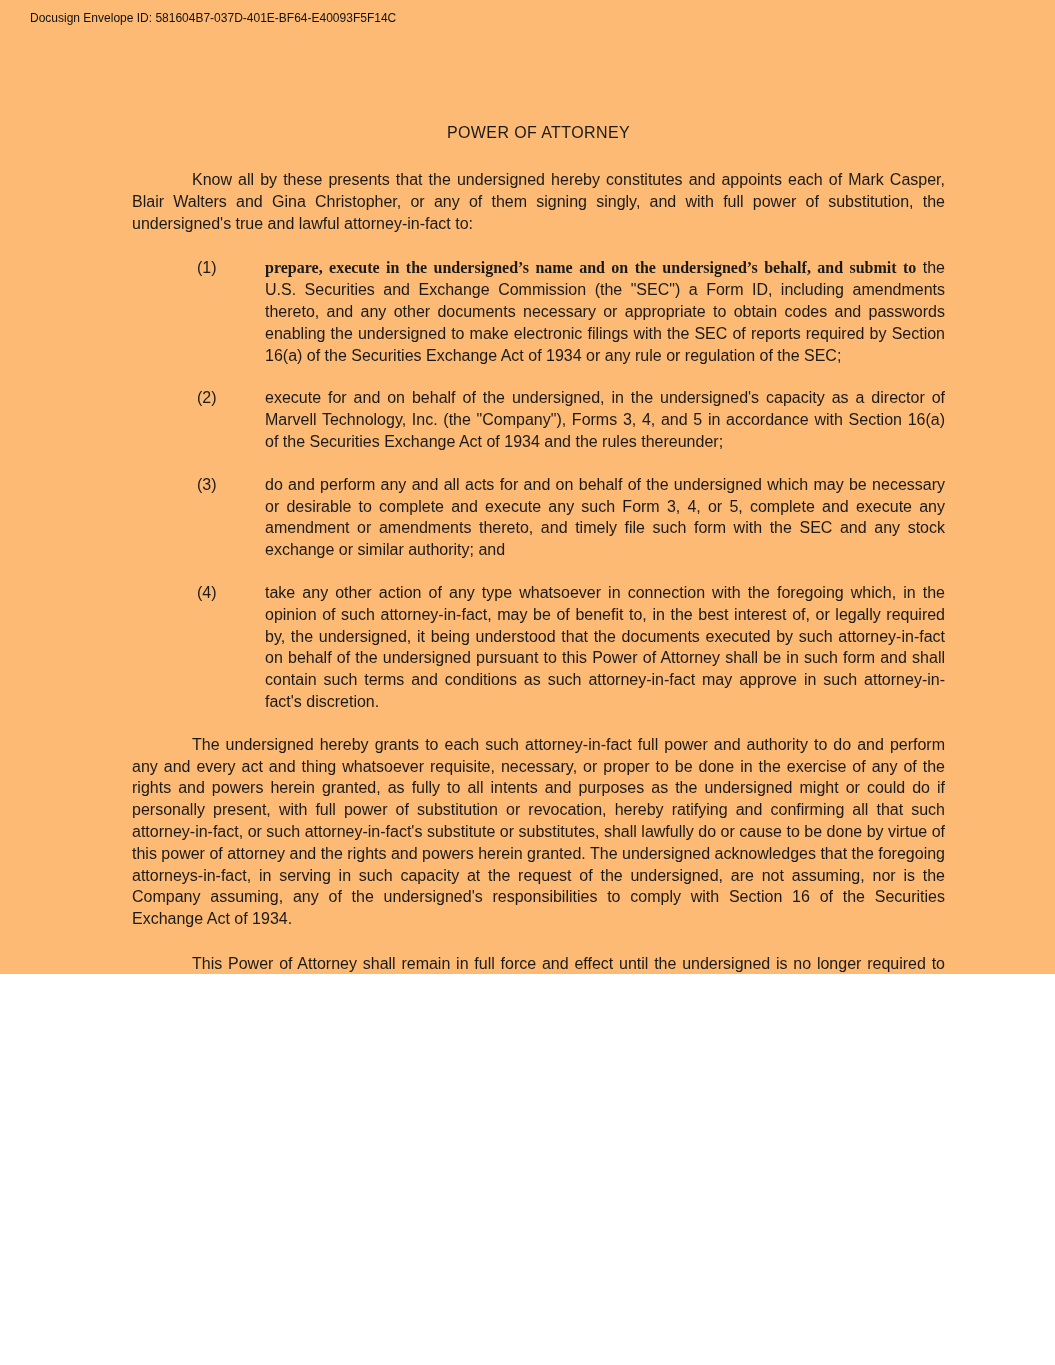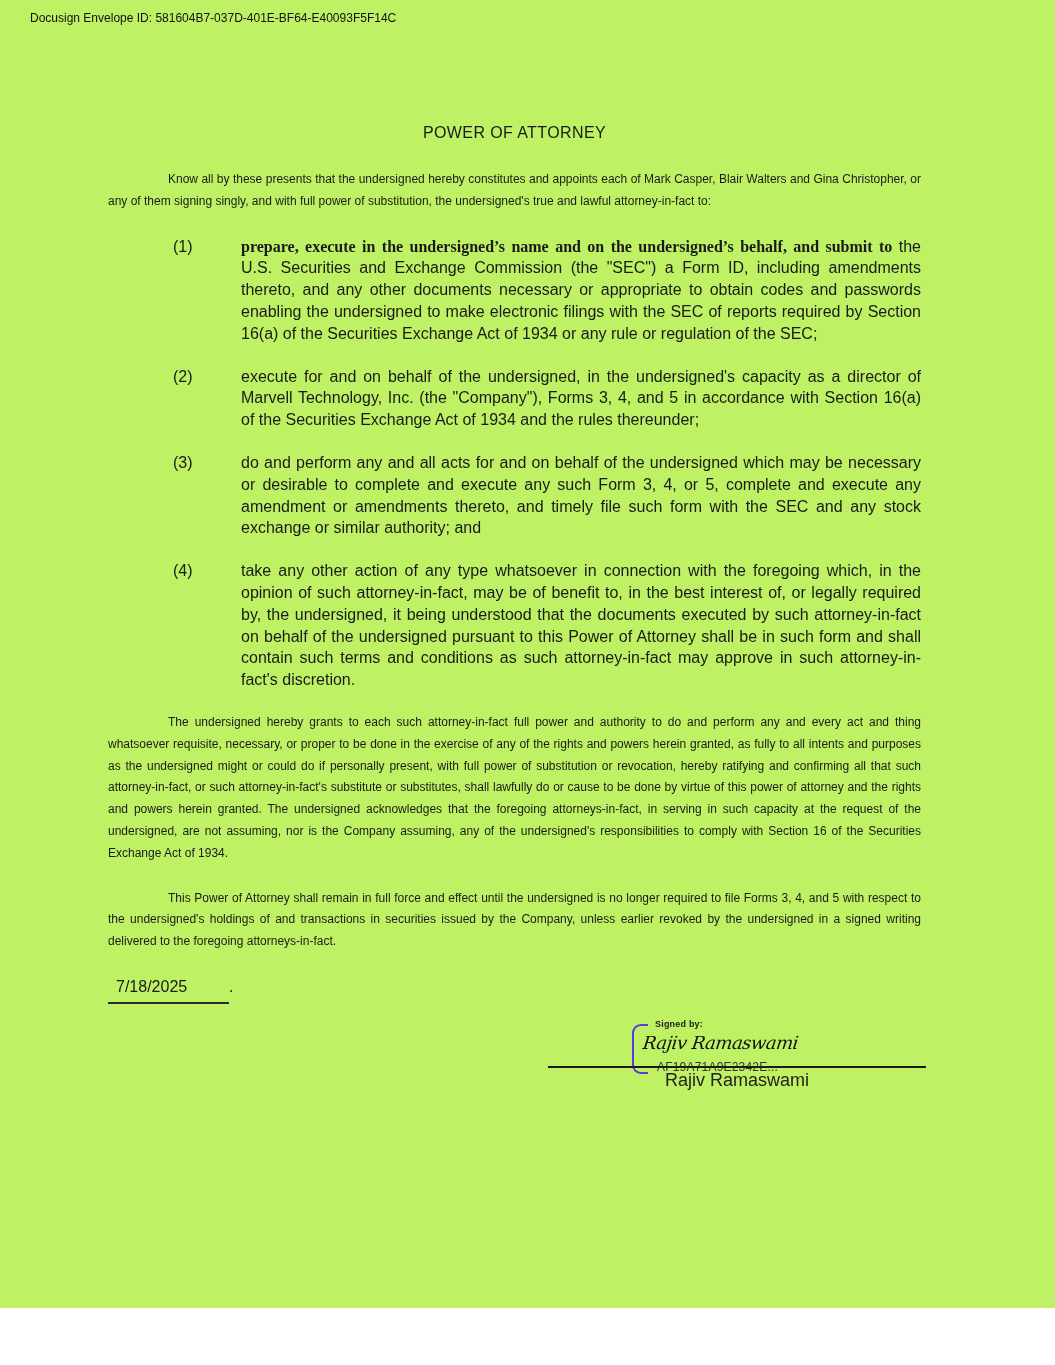--- a/index.html
+++ b/index.html
@@ -1,37 +1,37 @@
 <!DOCTYPE html>
 <html><head>
 <meta charset="utf-8">
 <style>
   html, body { margin:0; padding:0; background:#ffffff; }
   .page {
     position:relative;
-    width:1055px; height:1308px;
-    background:#bef264;
+    width:1055px; height:974px;
+    background:#fdba74;
     font-family:"Liberation Sans", sans-serif;
     color:#1a1a1a;
     overflow:hidden;
   }
   .envelope-id {
     position:absolute; left:30px; top:11px;
     font-size:12px; color:#111;
   }
   .content {
-    position:absolute; left:108px; top:124px; width:813px;
+    position:absolute; left:132px; top:124px; width:813px;
   }
   .doc-title {
     text-align:center; font-size:16px; font-weight:400;
     letter-spacing:0.4px; margin:0 0 27px 0;
   }
   .para {
     margin:0 0 23px 0; text-indent:60px; text-align:justify;
-    font-size:12px; line-height:21.8px;
+    font-size:16px; line-height:21.8px;
   }
   .poa-item {
     position:relative; padding-left:133px; margin:0 0 21px 0;
     text-align:justify; font-size:16px; line-height:21.8px;
   }
   .poa-item .num { position:absolute; left:65px; top:0; }
   .serif-lead { font-family:"Liberation Serif", serif;font-weight:bold; }
   .witness { margin-bottom:0; text-align-last:justify; }
   .date-line { margin:0; font-size:16px; line-height:21.8px; }
   .date-field {

